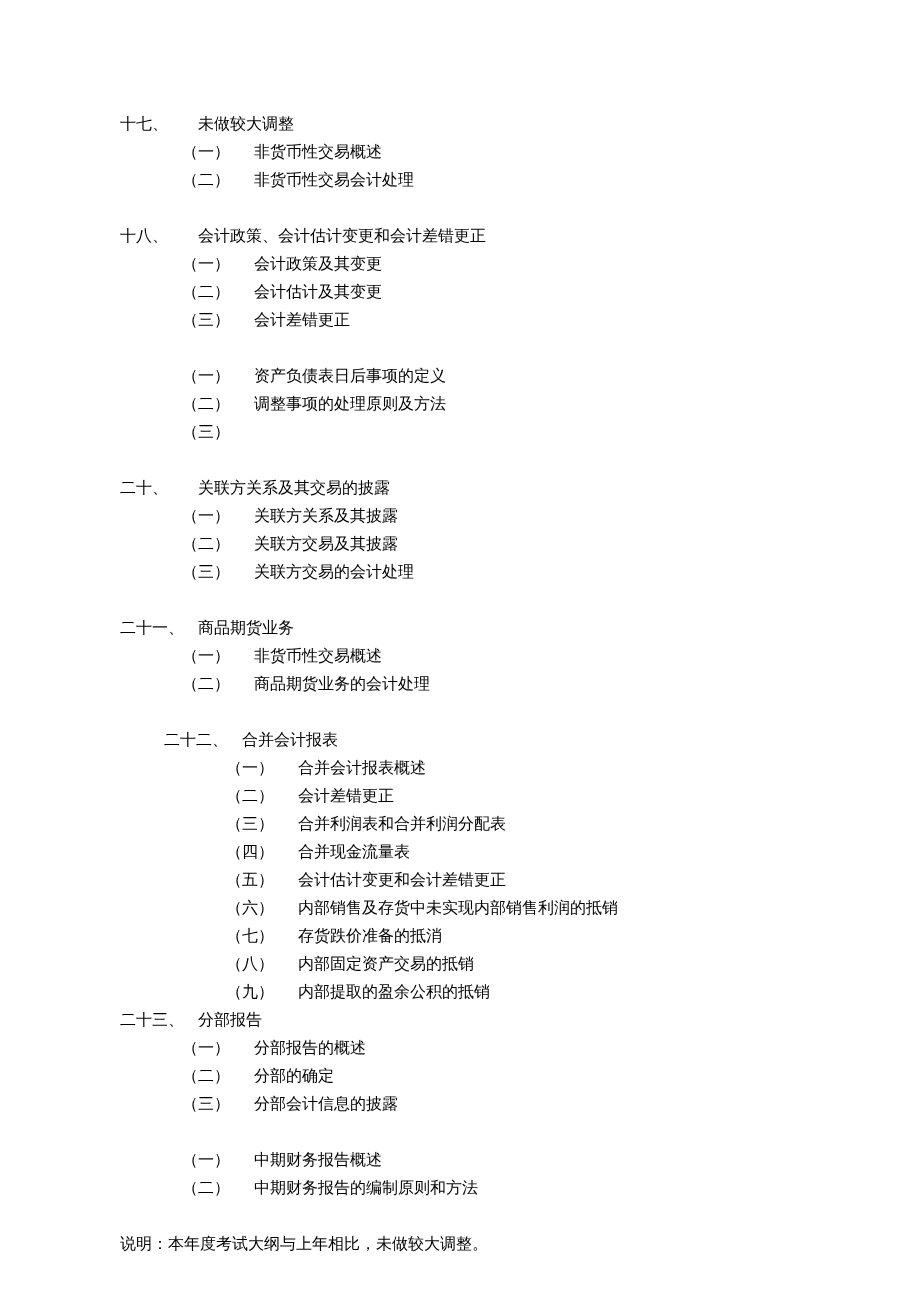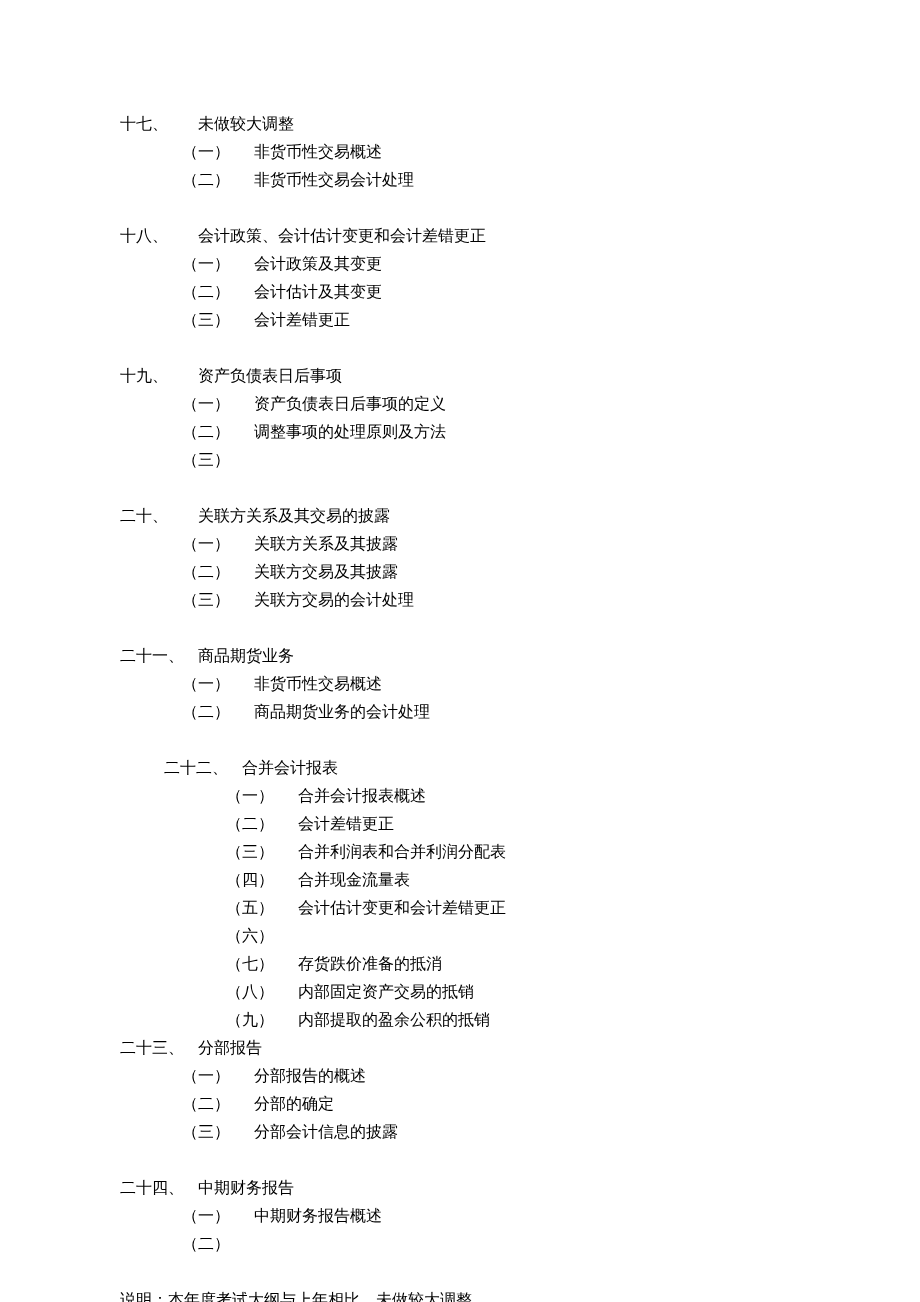--- a/index.html
+++ b/index.html
@@ -71,24 +71,20 @@
         <div class="item">
           <span class="marker">（二）</span>
           <span>会计估计及其变更</span>
         </div>
         <div class="item">
           <span class="marker">（三）</span>
           <span>会计差错更正</span>
         </div>
       </div>
       <div class="section">
-        <div class="heading">
-          <span class="num">十九、</span>
-          <span>资产负债表日后事项</span>
-        </div>
         <div class="item">
           <span class="marker">（一）</span>
           <span>资产负债表日后事项的定义</span>
         </div>
         <div class="item">
           <span class="marker">（二）</span>
           <span>调整事项的处理原则及方法</span>
         </div>
         <div class="item">
           <span class="marker">（三）</span>
@@ -146,20 +142,21 @@
         <div class="item">
           <span class="marker">（四）</span>
           <span>合并现金流量表</span>
         </div>
         <div class="item">
           <span class="marker">（五）</span>
           <span>会计估计变更和会计差错更正</span>
         </div>
         <div class="item">
           <span class="marker">（六）</span>
+          <span>内部销售及存货中未实现内部销售利润的抵销</span>
         </div>
         <div class="item">
           <span class="marker">（七）</span>
           <span>存货跌价准备的抵消</span>
         </div>
         <div class="item">
           <span class="marker">（八）</span>
           <span>内部固定资产交易的抵销</span>
         </div>
         <div class="item">
@@ -179,27 +176,24 @@
         <div class="item">
           <span class="marker">（二）</span>
           <span>分部的确定</span>
         </div>
         <div class="item">
           <span class="marker">（三）</span>
           <span>分部会计信息的披露</span>
         </div>
       </div>
       <div class="section">
-        <div class="heading">
-          <span class="num">二十四、</span>
-          <span>中期财务报告</span>
-        </div>
         <div class="item">
           <span class="marker">（一）</span>
           <span>中期财务报告概述</span>
         </div>
         <div class="item">
           <span class="marker">（二）</span>
+          <span>中期财务报告的编制原则和方法</span>
         </div>
       </div>
     </div>
   <div class="note">说明：本年度考试大纲与上年相比，未做较大调整。</div>
 </div>
 
 </body></html>

